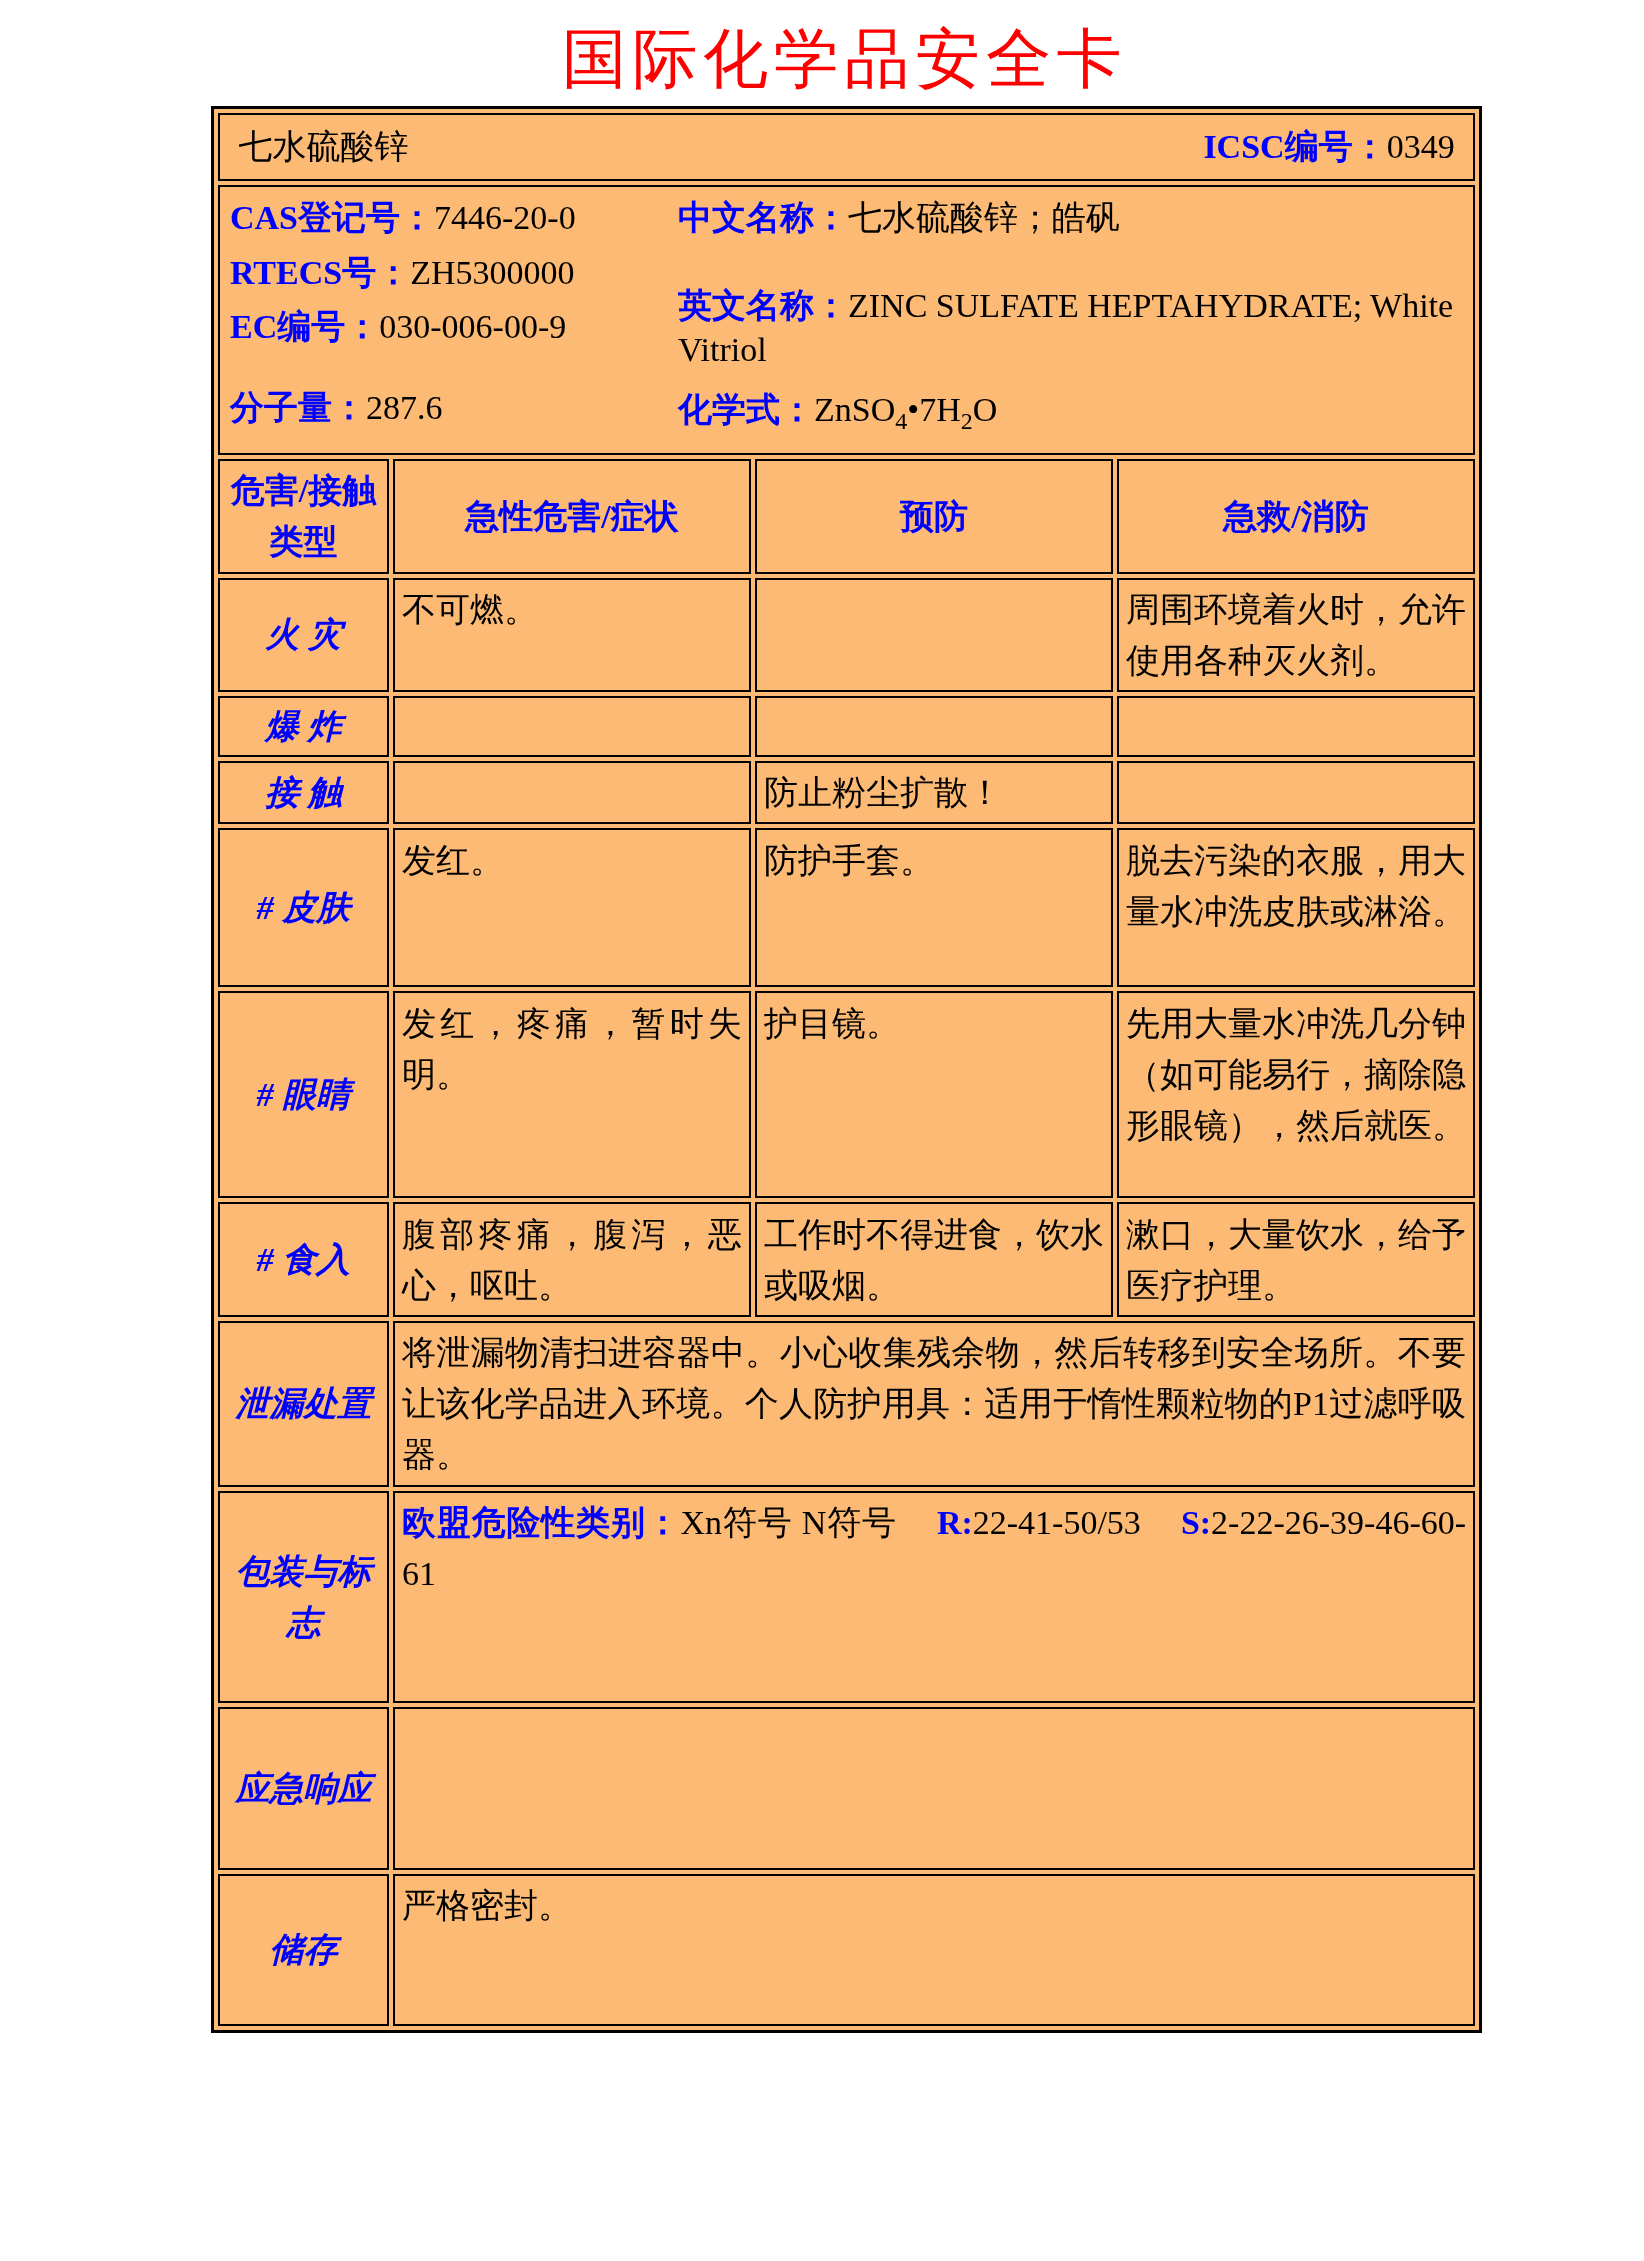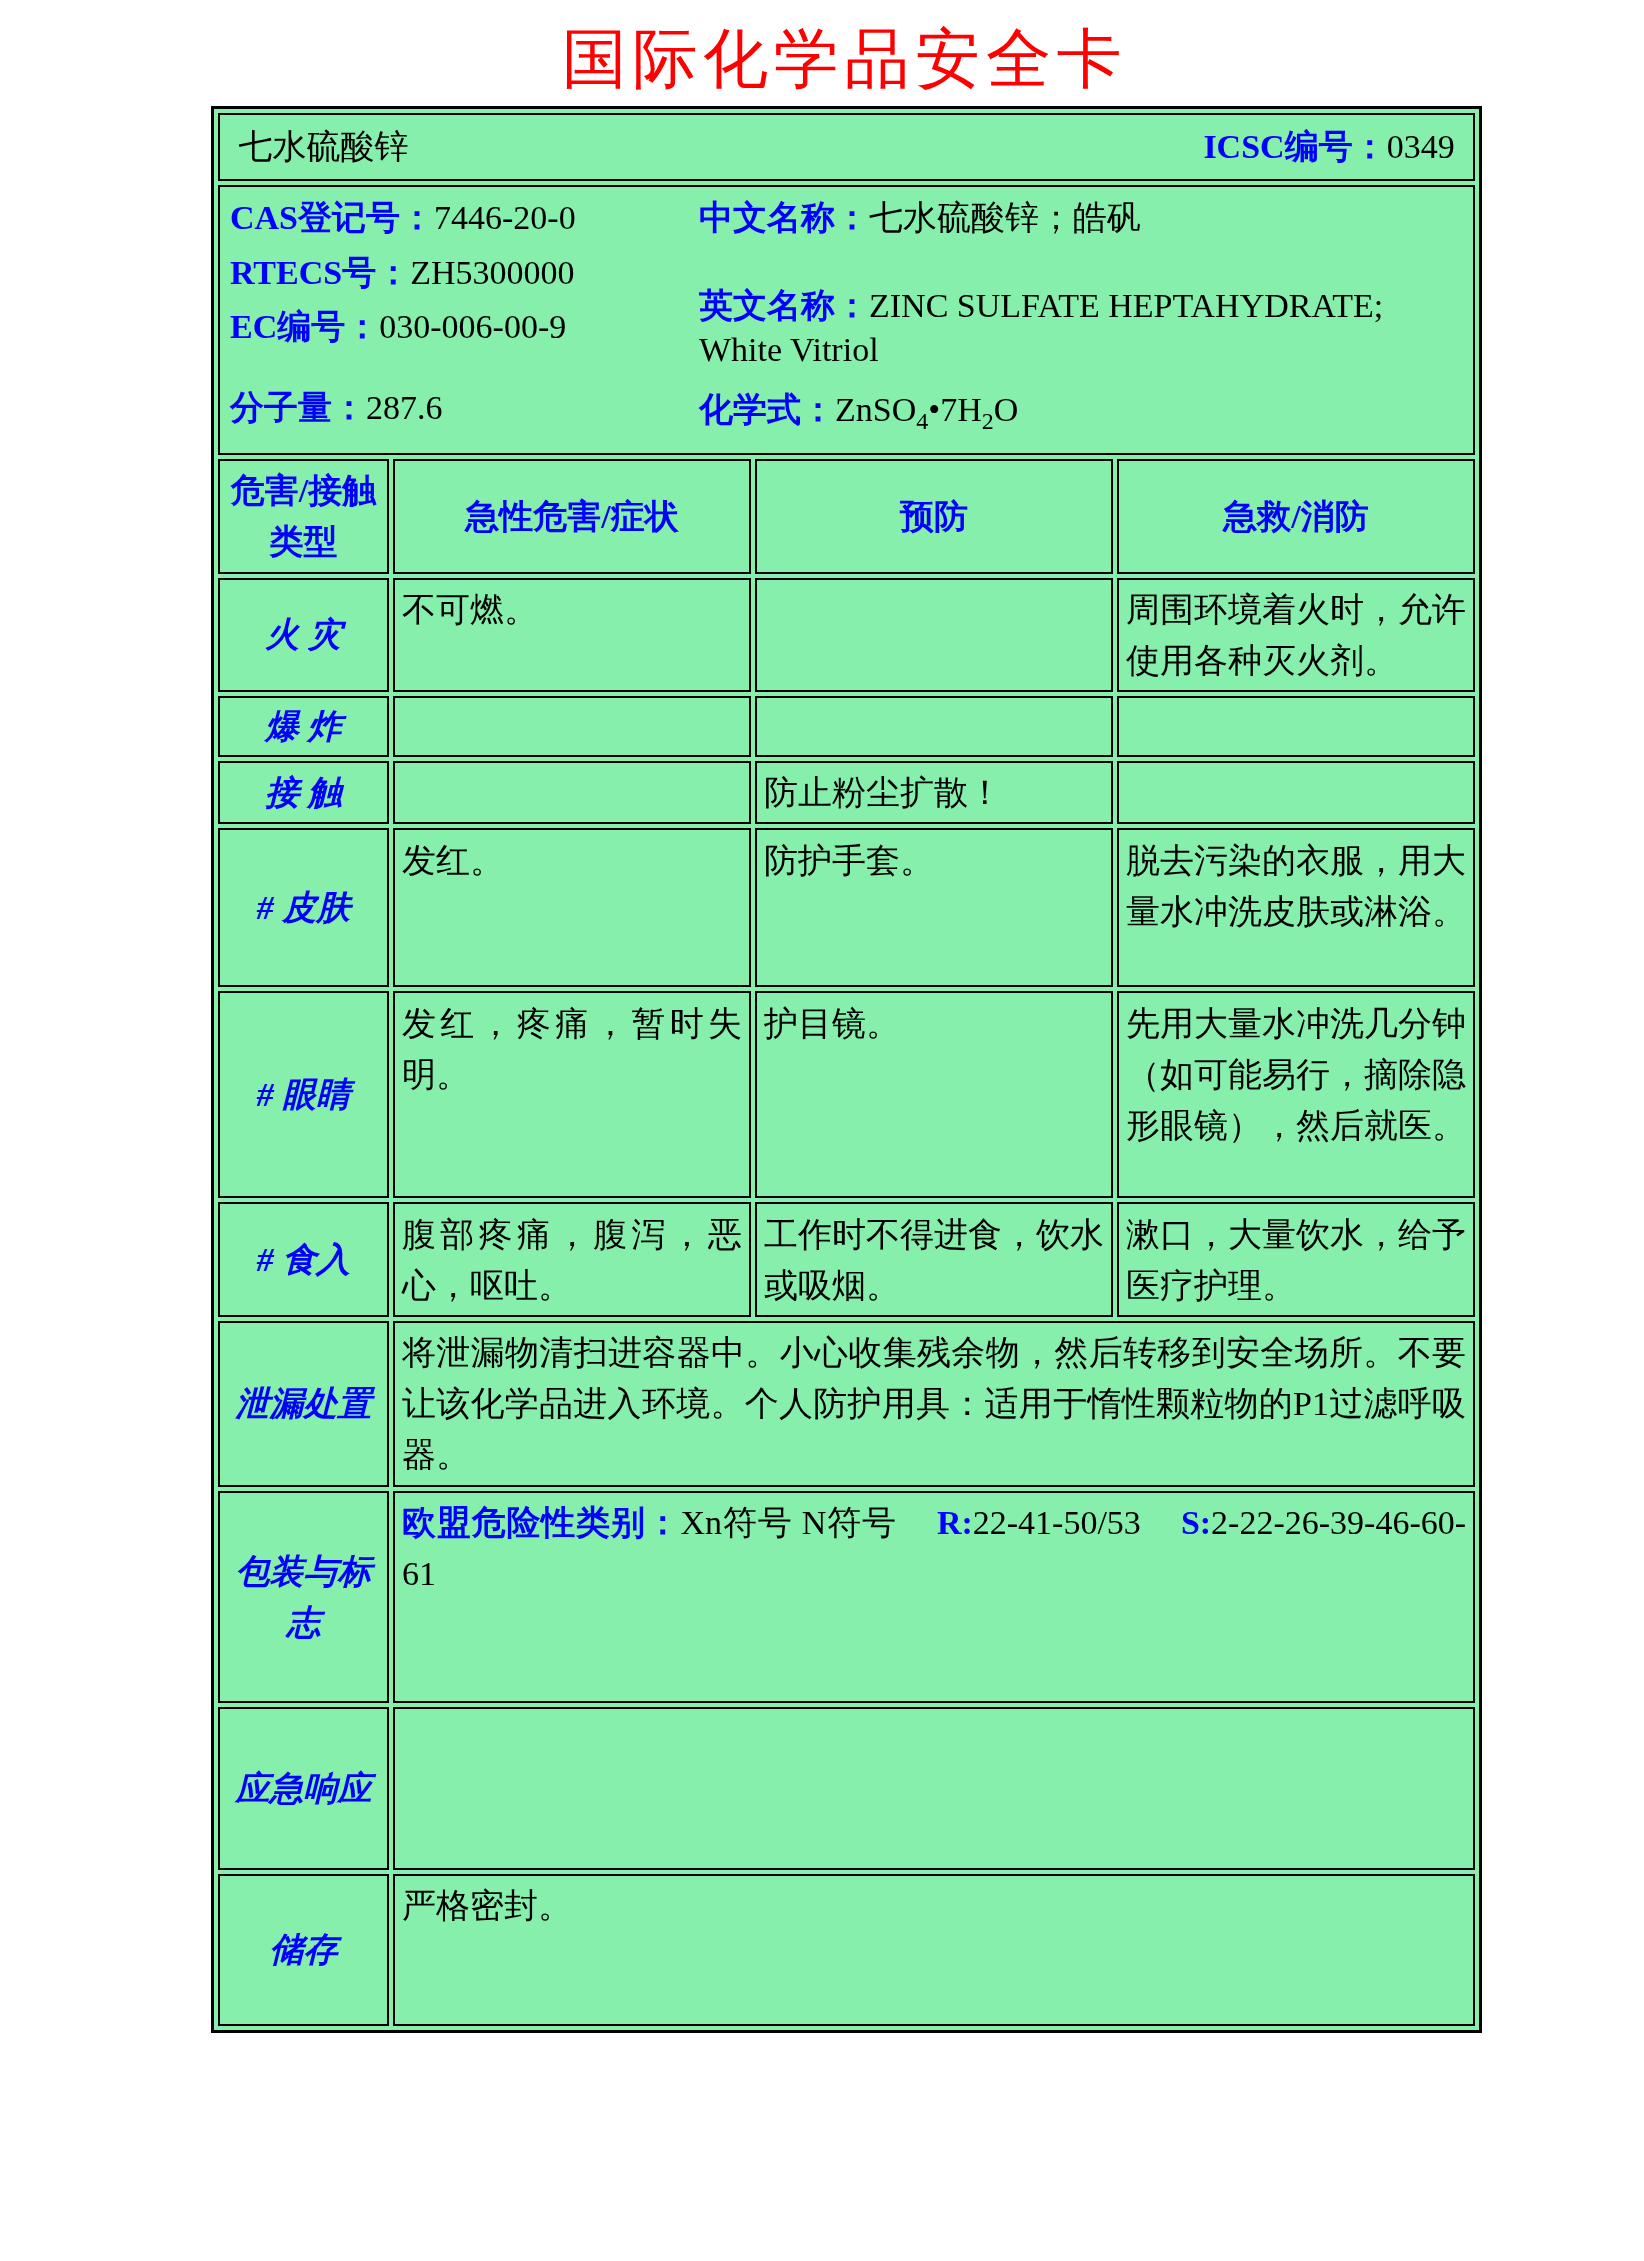--- a/index.html
+++ b/index.html
@@ -9,41 +9,41 @@
     color:#000;
   }
   .page-title{
     width:1267px;margin:24px 0 10px 211px;
     text-align:center;color:#fe0000;font-weight:normal;
     font-size:65px;letter-spacing:5.7px;line-height:1.1;
   }
   table.card{
     table-layout:fixed;width:1267px;margin-left:211px;
     border-collapse:separate;border-spacing:4.3px;
-    border:3.5px solid #000;background:#86efac;
+    border:3.5px solid #000;background:#fdba74;
   }
   td{
     border:2.1px solid #000;box-sizing:border-box;
     font-size:34px;line-height:1.5;vertical-align:top;
     padding:4.3px 7px;word-break:break-word;
   }
   .lbl{color:#0000fe;font-weight:bold;}
   td.typecell{
     color:#0000fe;font-weight:bold;text-align:center;vertical-align:middle;
     padding:2.8px 1.4px;
     font-style:italic;
   }
   td.headcell{
     color:#0000fe;font-weight:bold;text-align:center;vertical-align:middle;
     font-size:34px;
   }
   td.stripcell{vertical-align:middle;padding:4.3px 18.4px 4.3px 18.4px;}
   .striprow{display:flex;justify-content:space-between;align-items:center;}
   td.infocell{padding:8.5px 10px 12.8px 10px;line-height:1.3;}
-  .info-flex{display:flex;gap:21px;}
+  .info-flex{display:flex;}
   .info-left{width:448px;flex:0 0 448px;}
   .info-right{flex:1;}
   .info-line{margin:1.4px 0 10px 0;}
   .mw-line{margin-top:37px;}
   .cn-line{margin:1.4px 0 43px 0;}
   .en-line{margin:0 0 0 0;}
   .formula-line{margin-top:15.6px;}
   sub{font-size:24px;line-height:0;}
   td.content{text-align:justify;}
   td.wide{text-align:justify;font-family:Liberation Serif, serif;}

